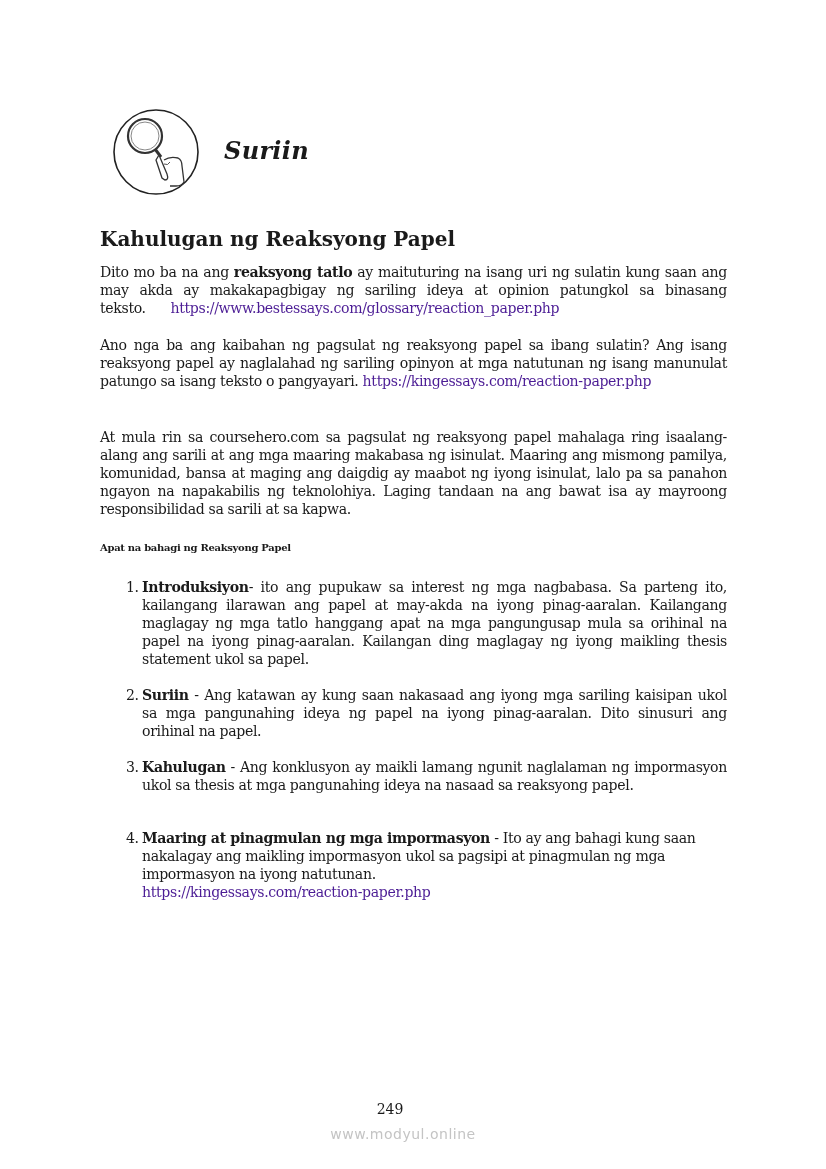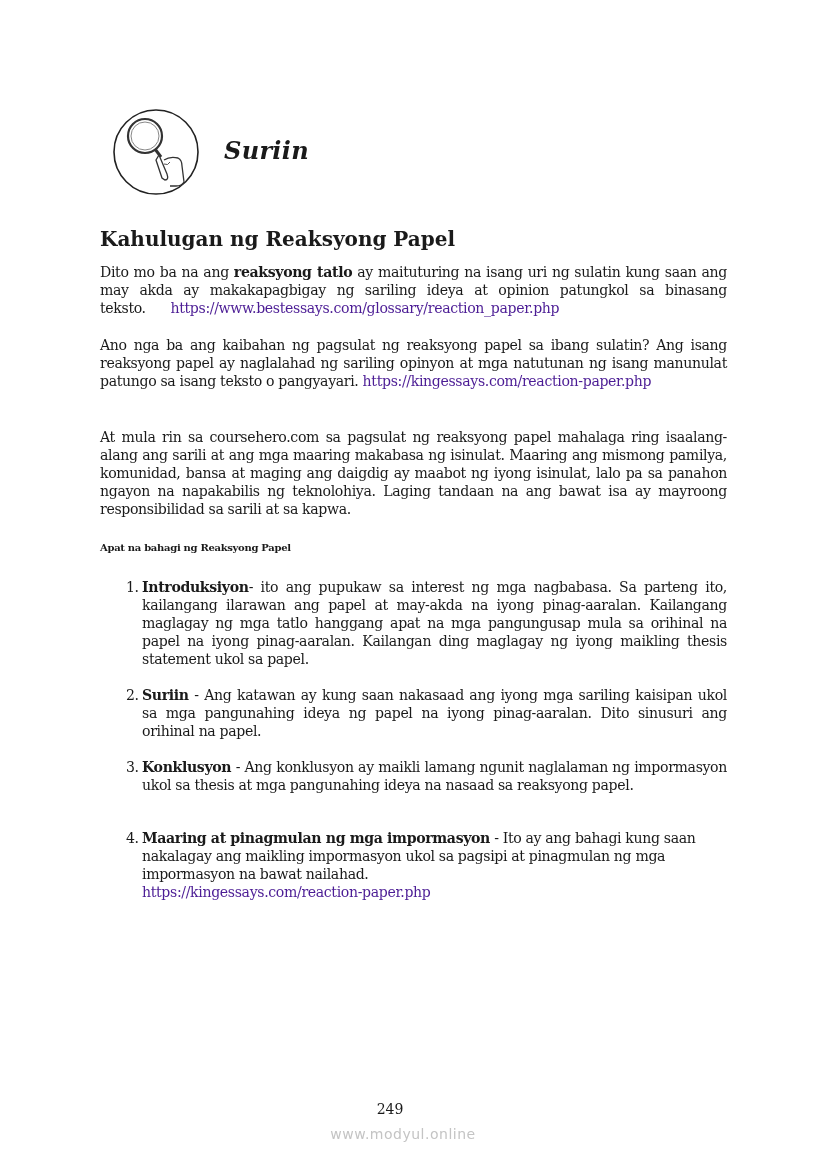--- a/index.html
+++ b/index.html
@@ -54,22 +54,22 @@
   <div class="body"><b>Introduksiyon</b><span>- ito ang pupukaw sa interest ng mga nagbabasa. Sa parteng ito, kailangang ilarawan ang papel at may-akda na iyong pinag-aaralan. Kailangang maglagay ng mga tatlo hanggang apat na mga pangungusap mula sa orihinal na papel na iyong pinag-aaralan. Kailangan ding maglagay ng iyong maikling thesis statement ukol sa papel.</span></div>
 </div>
 
 <div class="list-item" style="top:686px;">
   <span class="num">2.</span>
   <div class="body"><b>Suriin</b><span> - Ang katawan ay kung saan nakasaad ang iyong mga sariling kaisipan ukol sa mga pangunahing ideya ng papel na iyong pinag-aaralan. Dito sinusuri ang orihinal na papel.</span></div>
 </div>
 
 <div class="list-item" style="top:758px;">
   <span class="num">3.</span>
-  <div class="body"><b>Konklusyon</b><span> - Ang konklusyon ay maikli lamang ngunit naglalaman ng impormasyon ukol sa thesis at mga pangunahing ideya na nasaad sa reaksyong papel.</span></div>
+  <div class="body"><b>Kahulugan</b><span> - Ang konklusyon ay maikli lamang ngunit naglalaman ng impormasyon ukol sa thesis at mga pangunahing ideya na nasaad sa reaksyong papel.</span></div>
 </div>
 
 <div class="list-item" style="top:829px;">
   <span class="num">4.</span>
-  <div class="body" style="text-align:left;"><b>Maaring at pinagmulan ng mga impormasyon</b><span> - Ito ay ang bahagi kung saan nakalagay ang maikling impormasyon ukol sa pagsipi at pinagmulan ng mga impormasyon na bawat nailahad.</span><br><a class="link">https://kingessays.com/reaction-paper.php</a></div>
+  <div class="body" style="text-align:left;"><b>Maaring at pinagmulan ng mga impormasyon</b><span> - Ito ay ang bahagi kung saan nakalagay ang maikling impormasyon ukol sa pagsipi at pinagmulan ng mga impormasyon na iyong natutunan.</span><br><a class="link">https://kingessays.com/reaction-paper.php</a></div>
 </div>
 
 <div class="page-number">249</div>
 <div class="watermark">www.modyul.online</div>
 
 </body></html>

